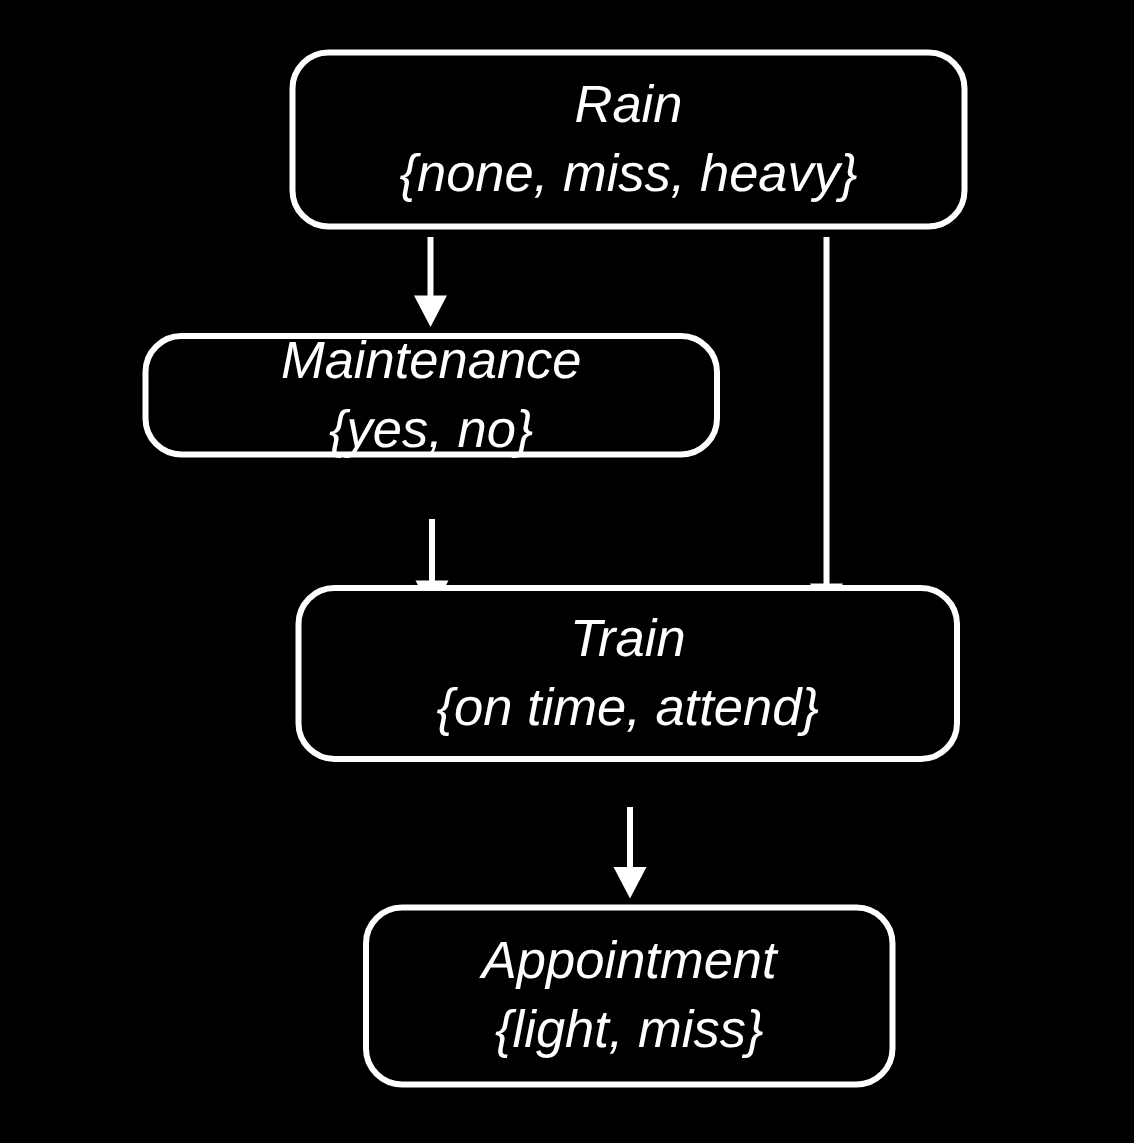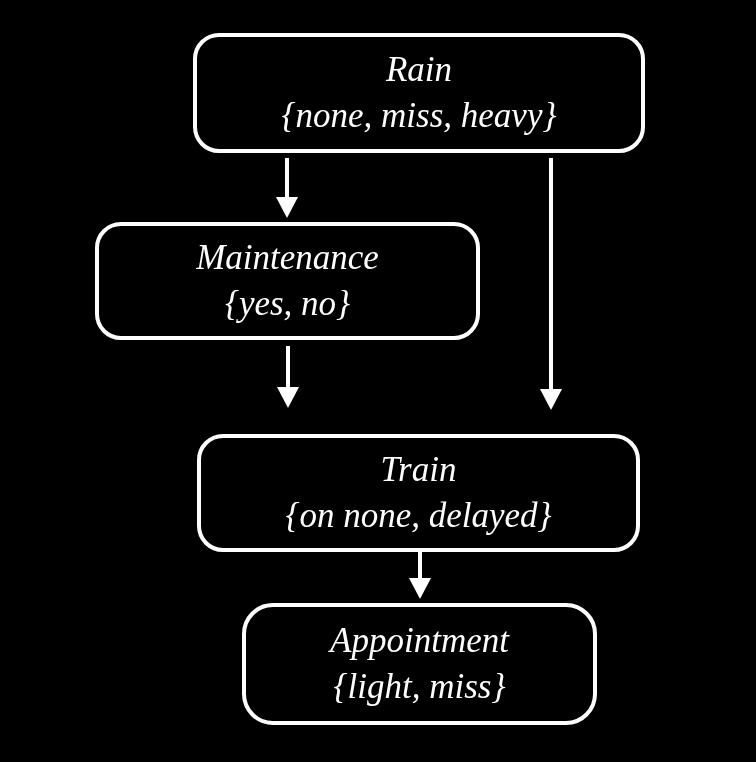--- a/index.html
+++ b/index.html
@@ -6,21 +6,21 @@
     margin: 0;
     padding: 0;
     background: #000000;
   }
   .stage {
     position: relative;
     width: 756px;
     height: 762px;
     background: #000000;
     overflow: hidden;
-    font-family: Liberation Serif, serif;
+    font-family: Liberation Sans, sans-serif;
   }
   .node {
     position: absolute;
     box-sizing: border-box;
     border: 4px solid #ffffff;
     border-radius: 26px;
     background: #000000;
     display: flex;
     flex-direction: column;
     align-items: center;
@@ -30,23 +30,23 @@
     font-size: 35px;
     line-height: 46px;
     text-align: center;
     white-space: nowrap;
   }
   .node .node-name,
   .node .node-states {
     display: block;
   }
   #node-rain        { left: 193px; top: 33px;  width: 452px; height: 120px; }
-  #node-maintenance { left: 95px;  top: 222px; width: 385px; height: 118px; }
-  #node-train       { left: 197px; top: 434px; width: 443px; height: 118px; }
-  #node-appointment { left: 242px; top: 603px; width: 355px; height: 122px; border-radius: 31px; }
+  #node-maintenance { left: 95px;  top: 222px; width: 385px; height: 83px; }
+  #node-train       { left: 197px; top: 390px; width: 443px; height: 118px; }
+  #node-appointment { left: 242px; top: 603px; width: 355px; height: 122px; }
   svg.edges {
     position: absolute;
     left: 0;
     top: 0;
     width: 756px;
     height: 762px;
     pointer-events: none;
   }
   svg.edges line {
     stroke: #ffffff;
@@ -89,21 +89,21 @@
     <span class="node-states">{none, miss, heavy}</span>
   </div>
 
   <div class="node" id="node-maintenance">
     <span class="node-name">Maintenance</span>
     <span class="node-states">{yes, no}</span>
   </div>
 
   <div class="node" id="node-train">
     <span class="node-name">Train</span>
-    <span class="node-states">{on none, delayed}</span>
+    <span class="node-states">{on time, attend}</span>
   </div>
 
   <div class="node" id="node-appointment">
     <span class="node-name">Appointment</span>
     <span class="node-states">{light, miss}</span>
   </div>
 
 </div>
 
 </body></html>

